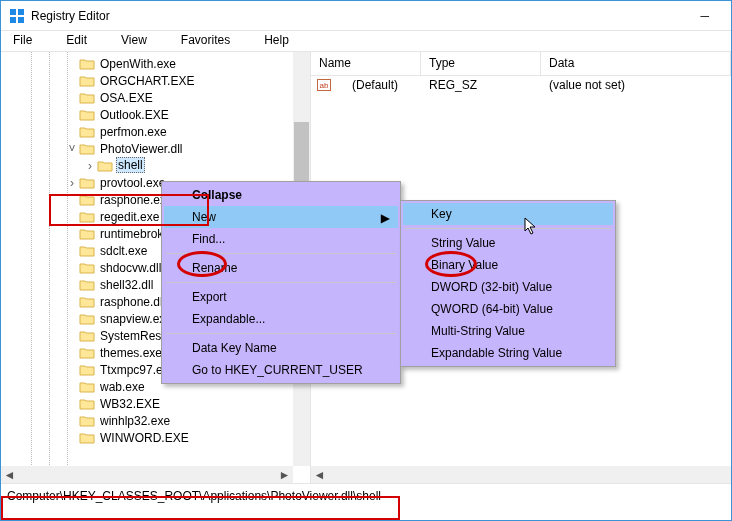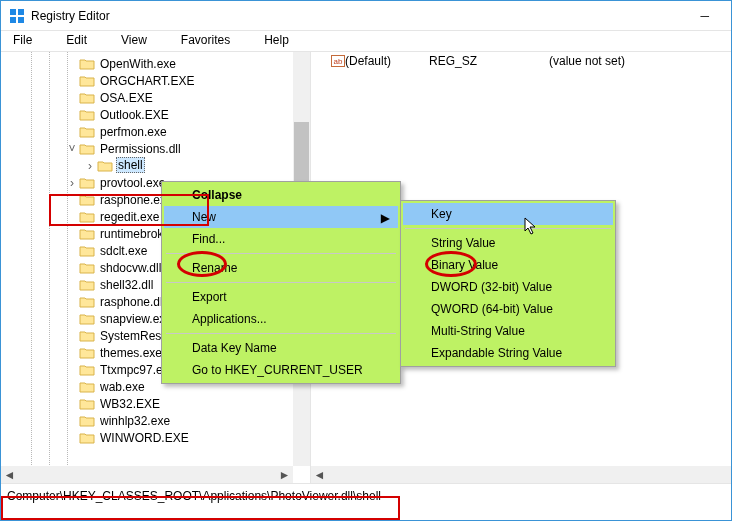--- a/index.html
+++ b/index.html
@@ -26,30 +26,30 @@
 .tree-scroll-x { position: absolute; left: 0; right: 17px; bottom: 0; height: 17px; background: #f0f0f0; display: flex; align-items: center; }
 .tree-scroll-x .arrow-l, .tree-scroll-x .arrow-r { width: 17px; height: 17px; display: flex; align-items: center; justify-content: center; color: #555; }
 .detail { flex: 1; position: relative; display: flex; flex-direction: column; }
 .detail-head { display: flex; border-bottom: 1px solid #e5e5e5; height: 24px; }
 .detail-head .col { padding: 4px 8px; border-right: 1px solid #e5e5e5; }
 .detail-head .cn { width: 110px; }
 .detail-head .ct { width: 120px; }
 .detail-head .cd { flex: 1; }
 .detail-body { flex: 1; }
 .detail-row { display: flex; height: 18px; align-items: center; }
-.detail-row .cn { width: 110px; padding-left: 20px; display: flex; align-items: center; gap: 0; }
+.detail-row .cn { width: 110px; padding-left: 6px; display: flex; align-items: center; gap: 21px; }
 .detail-row .ct { width: 120px; padding-left: 8px; }
 .detail-row .cd { flex: 1; padding-left: 8px; }
 .detail-scroll-x { position: absolute; left: 0; right: 0; bottom: 0; height: 17px; background: #f0f0f0; display: flex; }
 .detail-scroll-x .arrow-l { width: 17px; display: flex; align-items: center; justify-content: center; color: #555; }
 .watermark { position: absolute; right: 14px; bottom: 22px; font-size: 22px; color: rgba(100,100,100,0.35); font-weight: 400; }
 .statusbar { height: 24px; display: flex; align-items: center; padding: 3px 6px; background: #fff; border-top: 1px solid #e5e5e5; }
 .red-box { position: absolute; border: 2px solid #d40000; pointer-events: none; }
 .red-ellipse { position: absolute; border: 3px solid #d40000; border-radius: 50%; pointer-events: none; }
-.ctx-menu { position: absolute; background: #bef264; border: 1px solid #a0a0a0; box-shadow: 3px 3px 4px rgba(0,0,0,0.25); padding: 2px; }
+.ctx-menu { position: absolute; background: #c4b5fd; border: 1px solid #a0a0a0; box-shadow: 3px 3px 4px rgba(0,0,0,0.25); padding: 2px; }
 .ctx-menu .mi { padding: 4px 60px 4px 28px; white-space: nowrap; position: relative; }
 .ctx-menu .mi.sel { background: #90c8f6; }
 .ctx-menu .mi .arrow { position: absolute; right: 8px; top: 5px; }
 .ctx-menu .sep { height: 1px; background: #c8c8c8; margin: 3px 2px; }
 .ctx1 { left: 160px; top: 180px; width: 240px; }
 .ctx2 { left: 399px; top: 199px; width: 216px; }
 .cursor { position: absolute; left: 523px; top: 216px; pointer-events: none; }
 svg.fold { display: block; }
 .ab-icon { width: 14px; height: 12px; border: 1px solid #c46a3a; display: inline-flex; align-items: center; justify-content: center; font-size: 8px; color: #c04020; background: #fff; }
 </style>
@@ -129,21 +129,21 @@
           </span>
           <span class="label-box">perfmon.exe</span>
         </div>
         <div class="tree-row" style="padding-left:60px">
           <span class="expander">˅</span>
           <span class="folder-icon">
             <svg class="fold" width="16" height="14">
               <path d="M1 3 L6 3 L7 4 L15 4 L15 12 L1 12 Z" fill="#ffe79a" stroke="#d9b34a"></path>
             </svg>
           </span>
-          <span class="label-box">Permissions.dll</span>
+          <span class="label-box">PhotoViewer.dll</span>
         </div>
         <div class="tree-row selected" style="padding-left:78px">
           <span class="expander">›</span>
           <span class="folder-icon">
             <svg class="fold" width="16" height="14">
               <path d="M1 3 L6 3 L7 4 L15 4 L15 12 L1 12 Z" fill="#ffe79a" stroke="#d9b34a"></path>
             </svg>
           </span>
           <span class="label-box">shell</span>
         </div>
@@ -296,20 +296,25 @@
         <div class="thumb"></div>
       </div>
     <div class="tree-scroll-x">
       <span class="arrow-l">◄</span>
         <div style="flex:1"></div>
         <span class="arrow-r">►</span>
     </div>
   </div>
 
   <div class="detail">
+    <div class="detail-head">
+      <div class="col cn">Name</div>
+      <div class="col ct">Type</div>
+      <div class="col cd">Data</div>
+    </div>
     <div class="detail-body" id="detail-body">
         <div class="detail-row">
           <div class="cn">
             <span class="ab-icon">ab</span>
             <span>(Default)</span>
           </div>
           <div class="ct">REG_SZ</div>
           <div class="cd">(value not set)</div>
         </div>
       </div>
@@ -324,21 +329,21 @@
 </div>
 
 <div class="ctx-menu ctx1">
   <div class="mi"><b>Collapse</b></div>
   <div class="mi sel"><span>New</span><span class="arrow">▶</span></div>
   <div class="mi">Find...</div>
   <div class="sep"></div>
   <div class="mi">Rename</div>
   <div class="sep"></div>
   <div class="mi">Export</div>
-  <div class="mi">Applications...</div>
+  <div class="mi">Expandable...</div>
   <div class="sep"></div>
   <div class="mi">Data Key Name</div>
   <div class="mi">Go to HKEY_CURRENT_USER</div>
 </div>
 
 <div class="ctx-menu ctx2">
   <div class="mi sel">Key</div>
   <div class="sep"></div>
   <div class="mi">String Value</div>
   <div class="mi">Binary Value</div>

